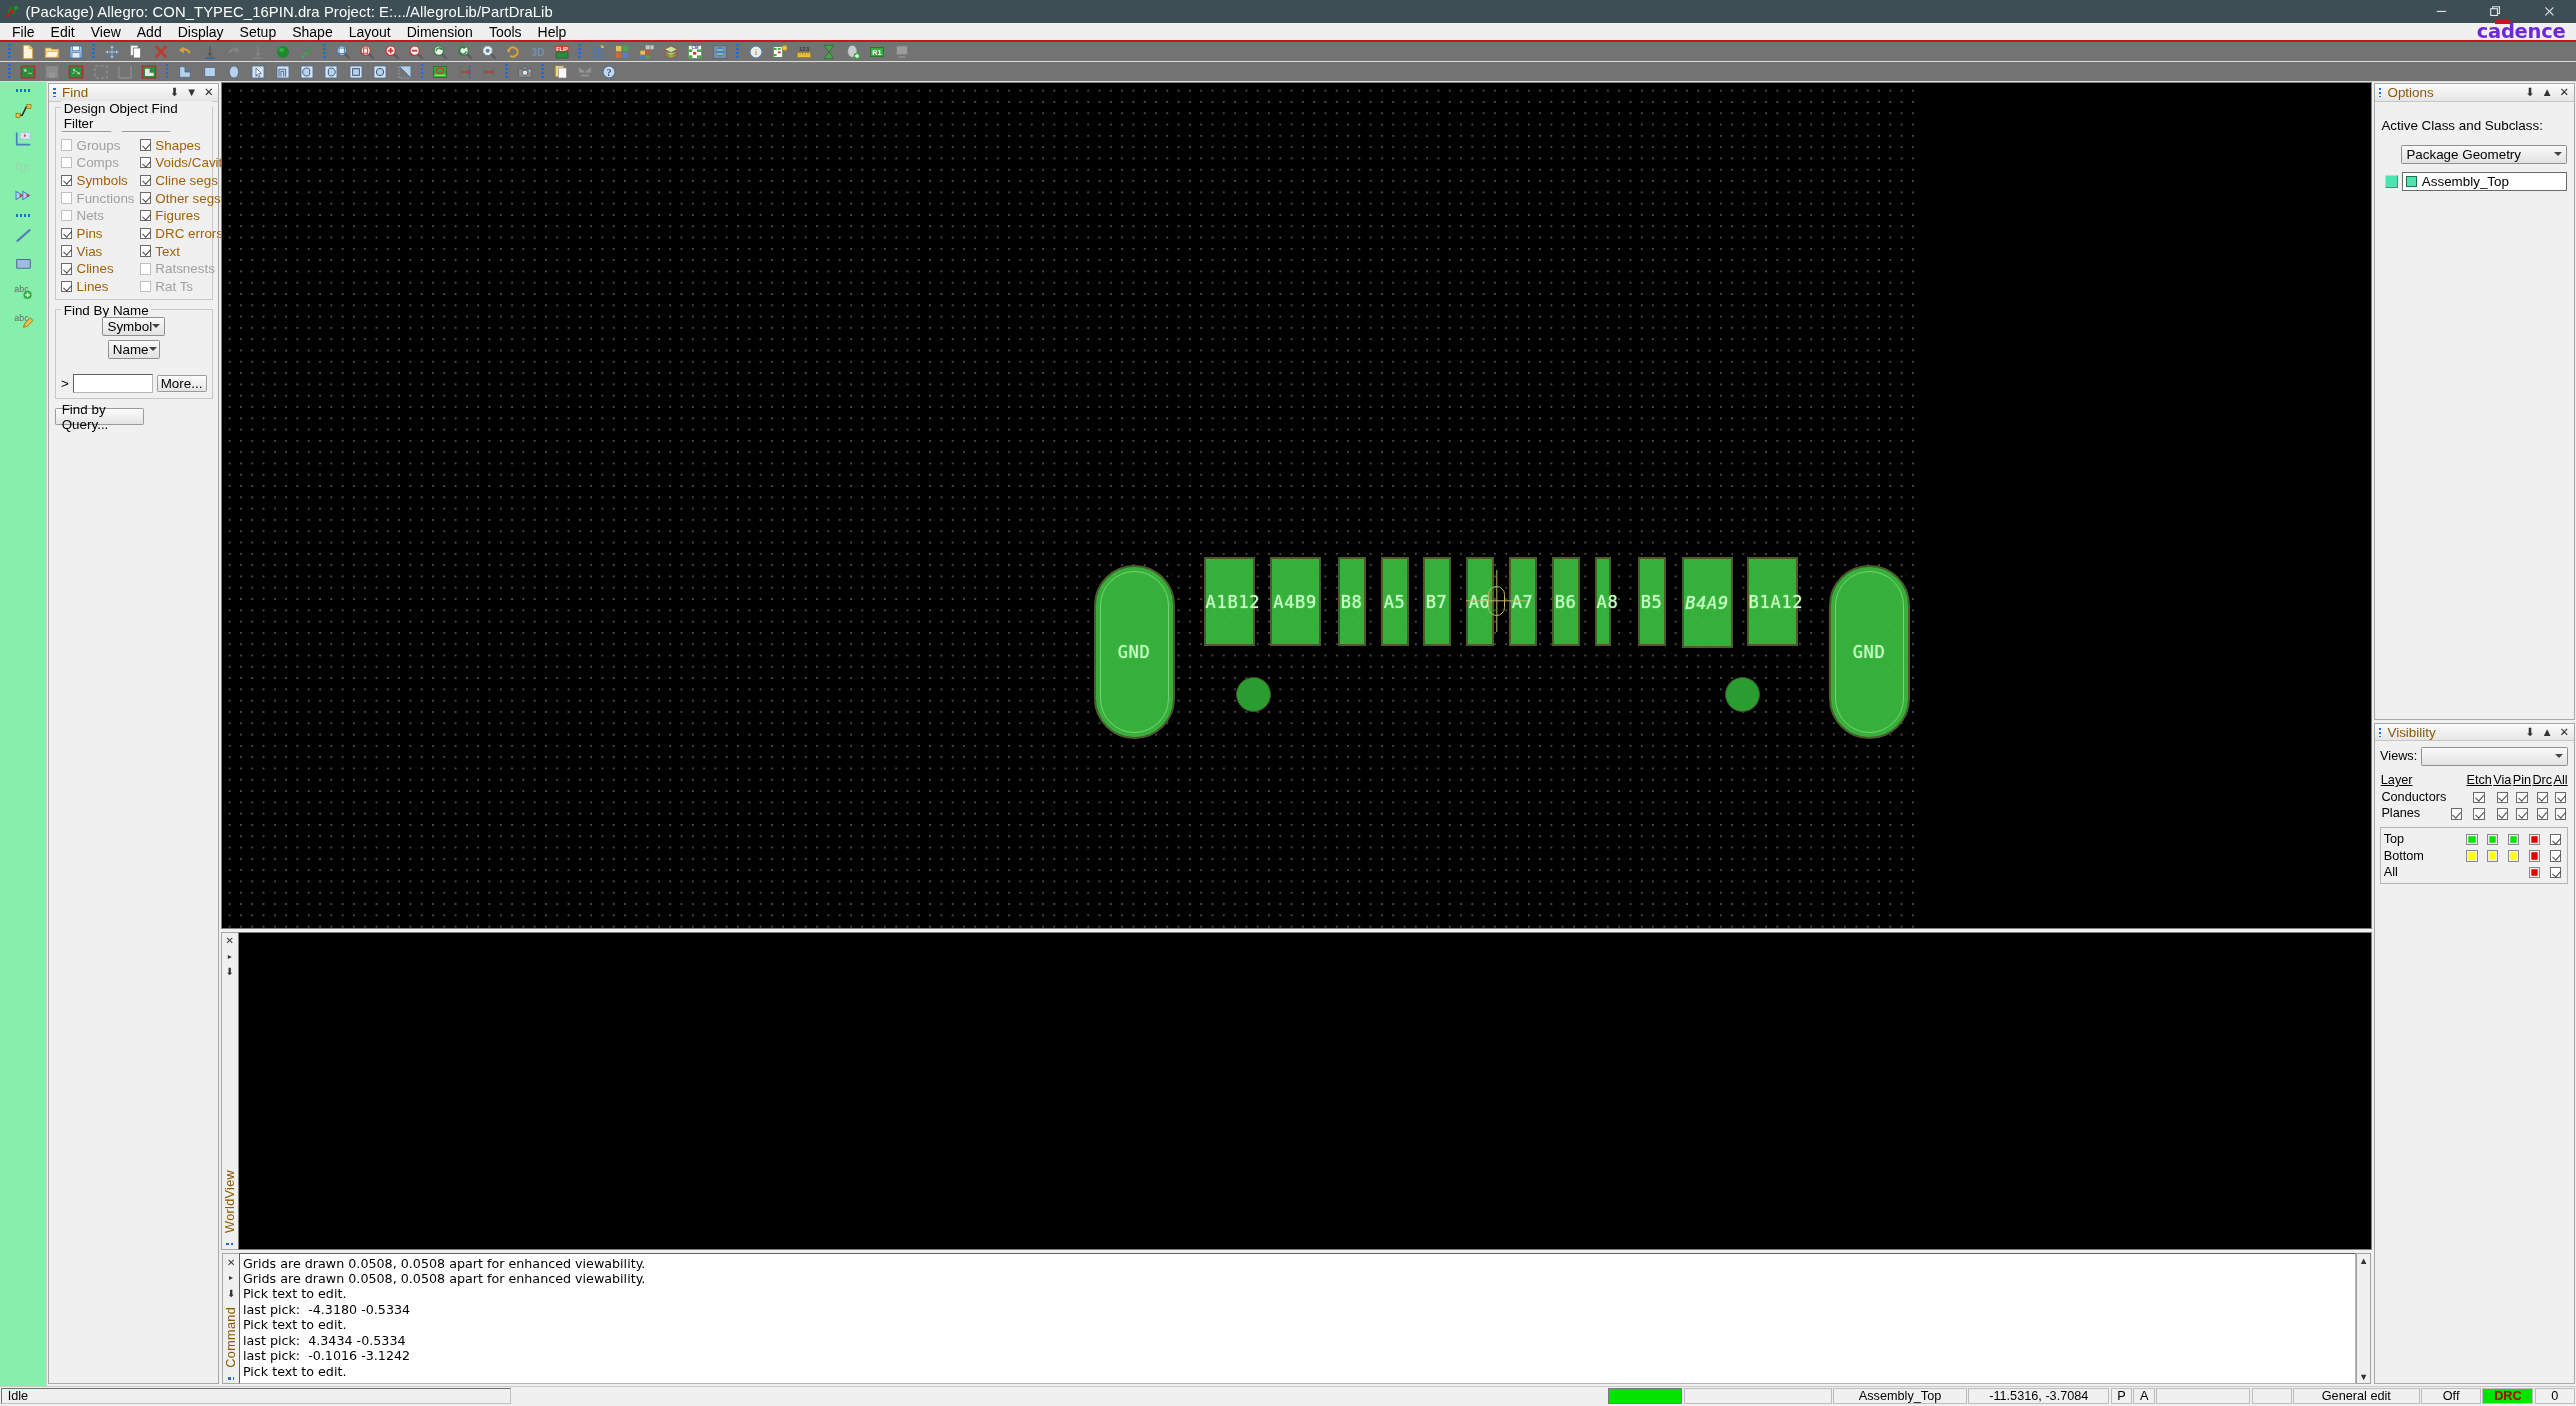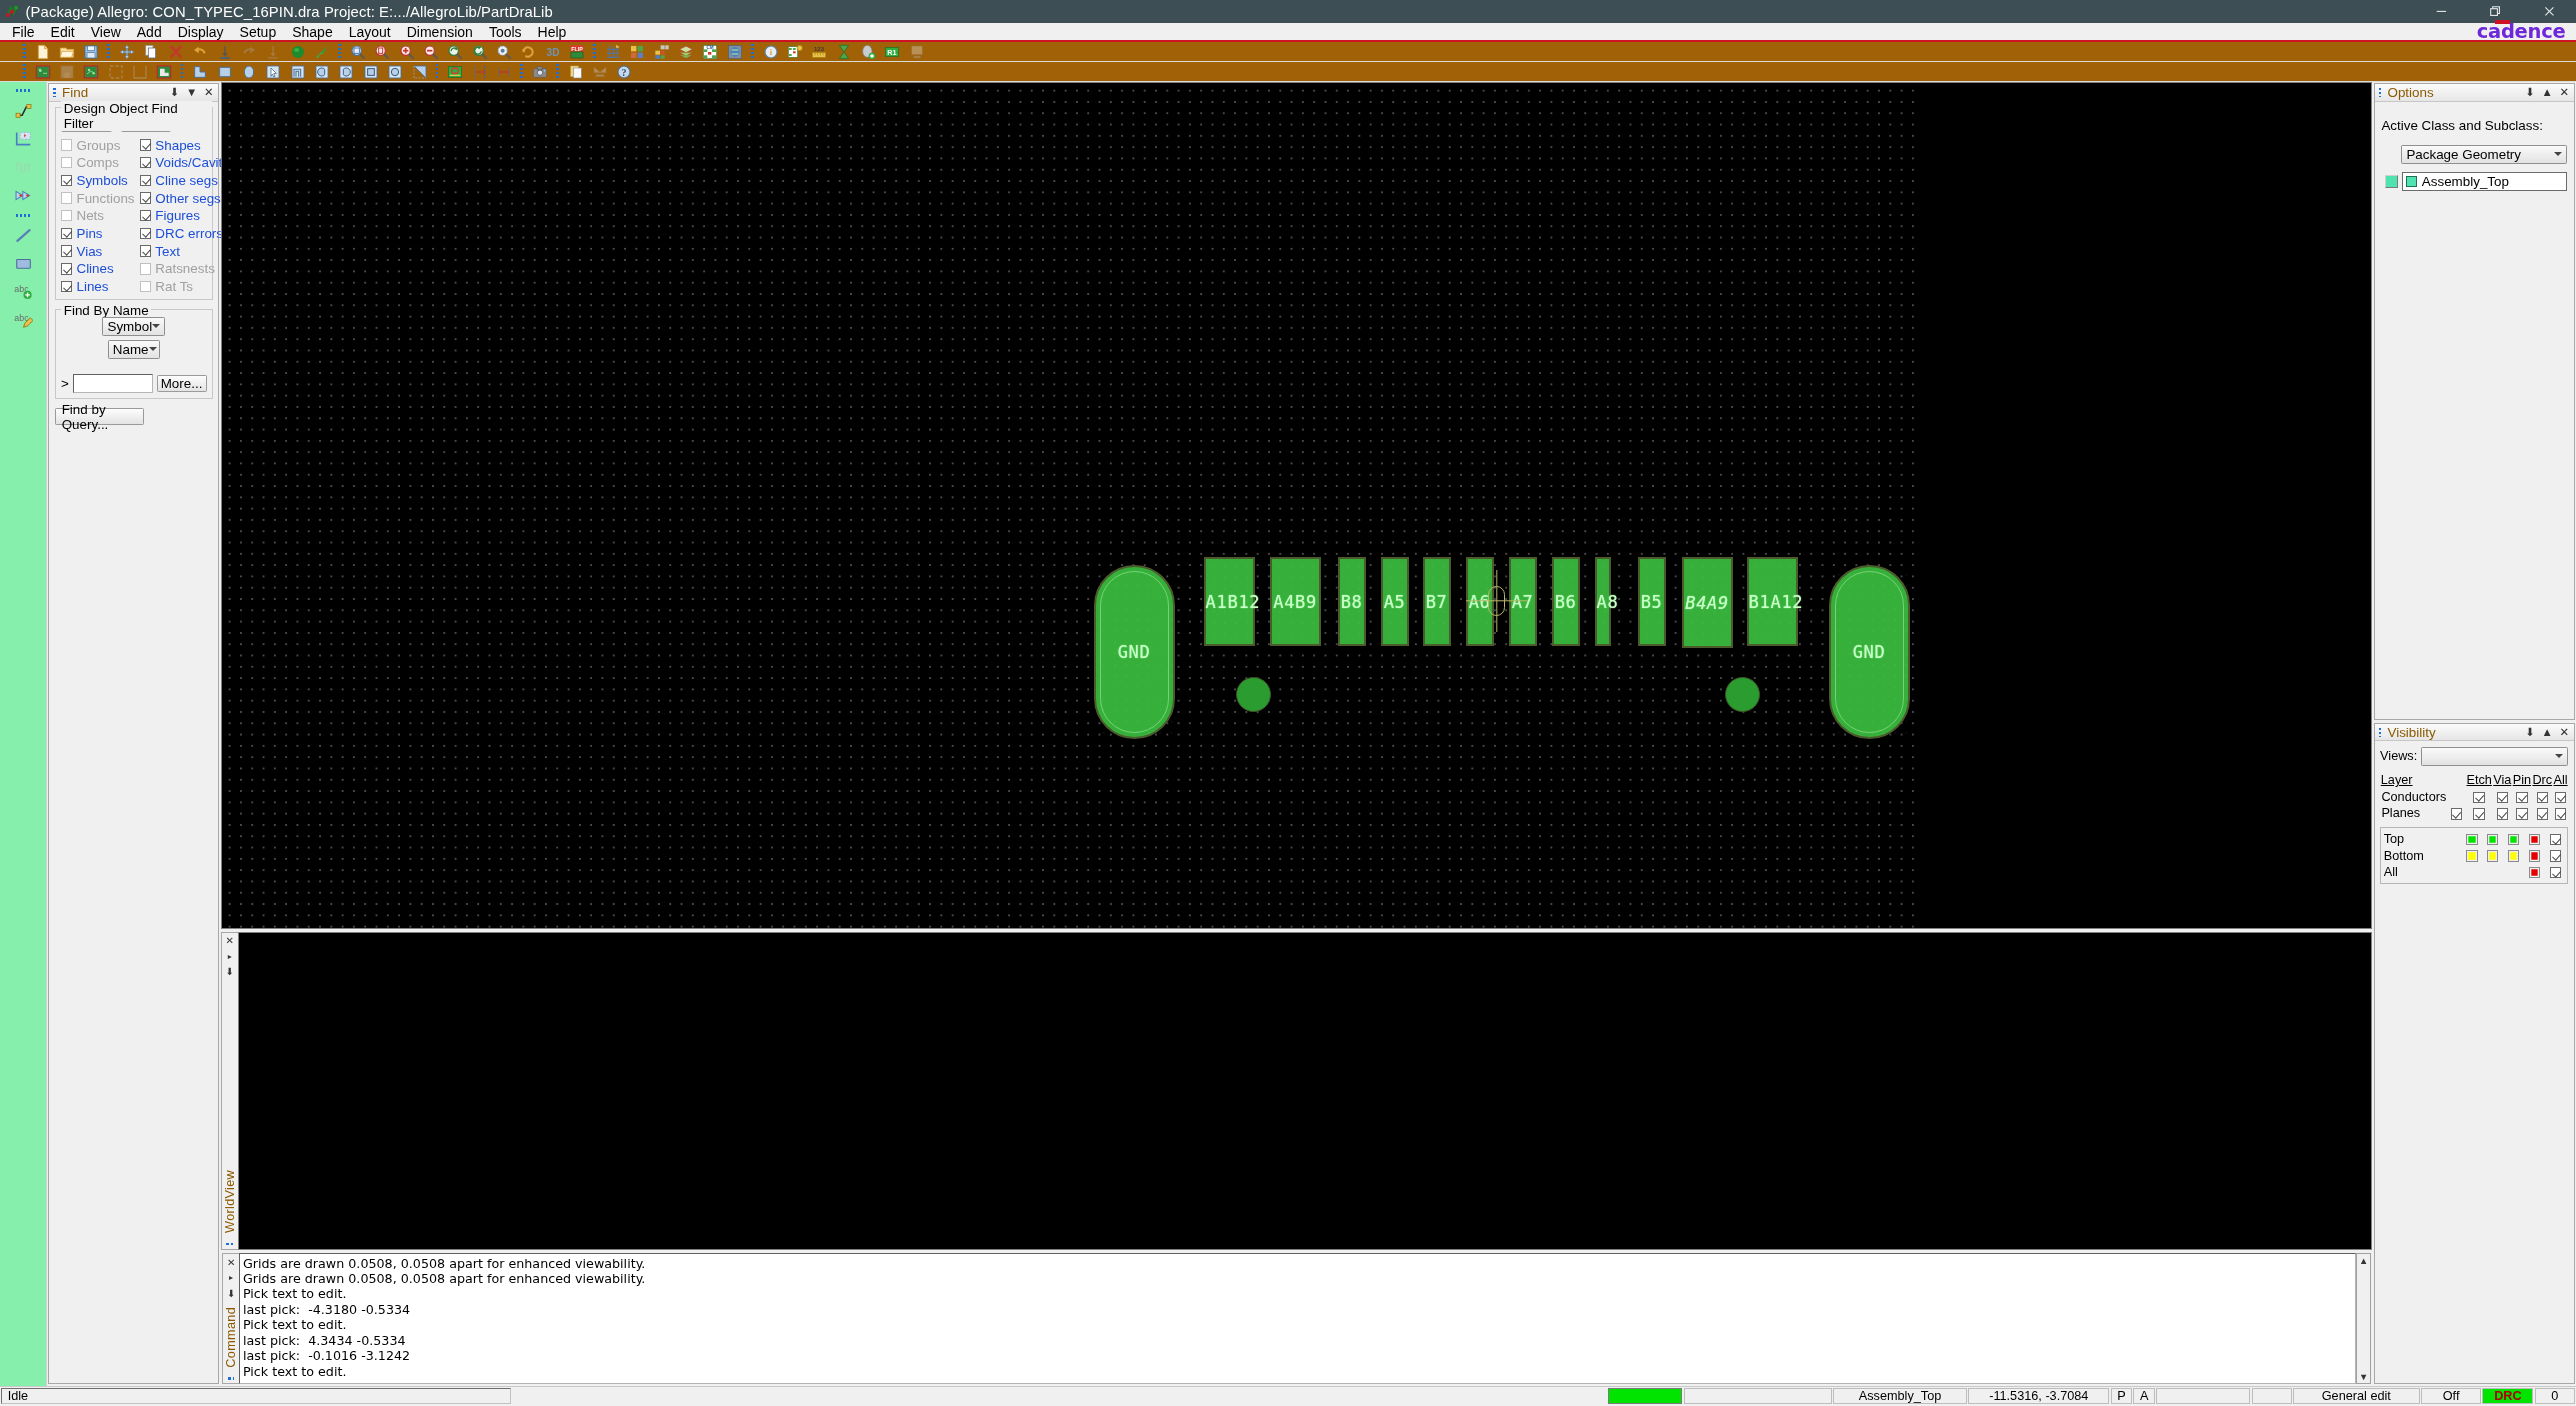--- a/index.html
+++ b/index.html
@@ -40,22 +40,22 @@
     margin-left:auto; margin-right:10.7px; font-size:19.5px; font-weight:bold;
     color:#6d28d9; letter-spacing:-0.3px; position:relative; line-height:1;
     font-family:"DejaVu Sans", sans-serif;
   }
   .cadence-logo .bar {
     position:absolute; top:-1.3px; left:18px; width:14.8px; height:4px; background:#cf1124;
   }
 
   
   .toolbar-row {
-    height:20px; background:#a16207; display:flex; align-items:center;
-    border-bottom:0.7px solid #dcdcdc; padding-left:19px;
+    height:20px; background:#737373; display:flex; align-items:center;
+    border-bottom:0.7px solid #dcdcdc; padding-left:4px;
   }
   .tb-grip { width:6px; height:16px; margin:0 2.7px; position:relative; flex:0 0 auto;}
   .tb-grip::before {
     content:""; position:absolute; left:1.3px; top:0.7px; width:2.7px; height:14.8px;
     background:
       repeating-linear-gradient(to bottom, #1b6fd6 0 2px, transparent 2px 4px);
   }
   .tbtn {
     width:23px; height:18px; margin:0 0.7px; display:flex; align-items:center;
     justify-content:center; border:0.7px solid transparent; border-radius:1.3px;
@@ -107,21 +107,21 @@
   .groupbox > .gb-label {
     position:absolute; top:-7.4px; left:5.4px; background:#f0f0f0; padding:0 2.7px; font-size:13.4px; color:#000;
   }
   .btnrow { display:flex; gap:9.4px; margin-bottom:5.4px; }
   .smallbtn {
     min-width:38px; height:17.4px; background:linear-gradient(to bottom,#fdfdfd,#e3e3e3);
     border:0.7px solid #9a9a9a; border-radius:1.3px; font-size:13.4px;
     display:flex; align-items:center; justify-content:center; padding:0 6px;
   }
   .chkgrid { display:grid; grid-template-columns:1fr 1fr; gap:2.7px 5.4px; }
-  .chk { display:flex; align-items:center; font-size:13.4px; color:#1d4ed8; }
+  .chk { display:flex; align-items:center; font-size:13.4px; color:#a16207; }
   .chk .box {
     width:11.4px; height:11.4px; border:0.7px solid #6a6a6a; background:#fff; margin-right:4px;
     flex:0 0 auto; position:relative;
   }
   .chk.checked .box::after {
     content:""; position:absolute; left:2.7px; top:0.7px; width:4px; height:7.4px;
     border:solid #4a4a4a; border-width:0 1.3px 1.3px 0; transform:rotate(42deg);
   }
   .chk.disabled { color:#a0a0a0; }
   .chk.disabled .box { border-color:#c0c0c0; }

